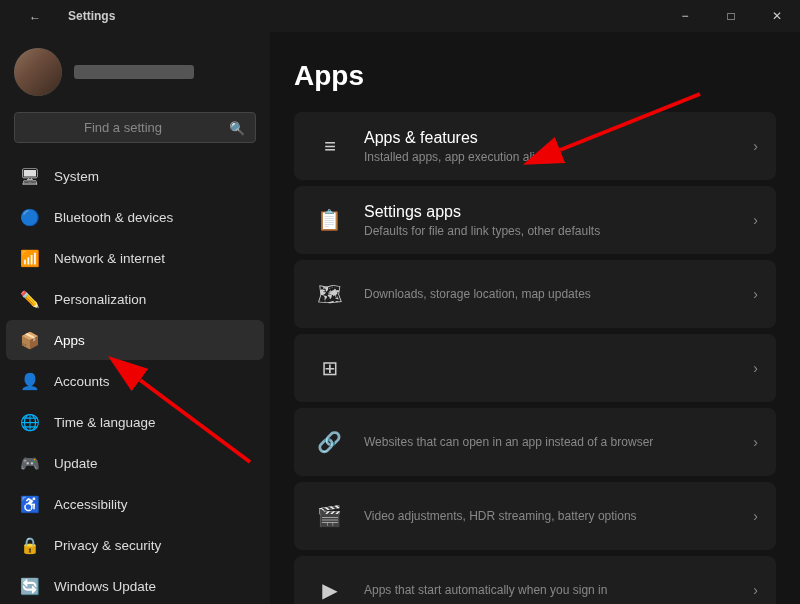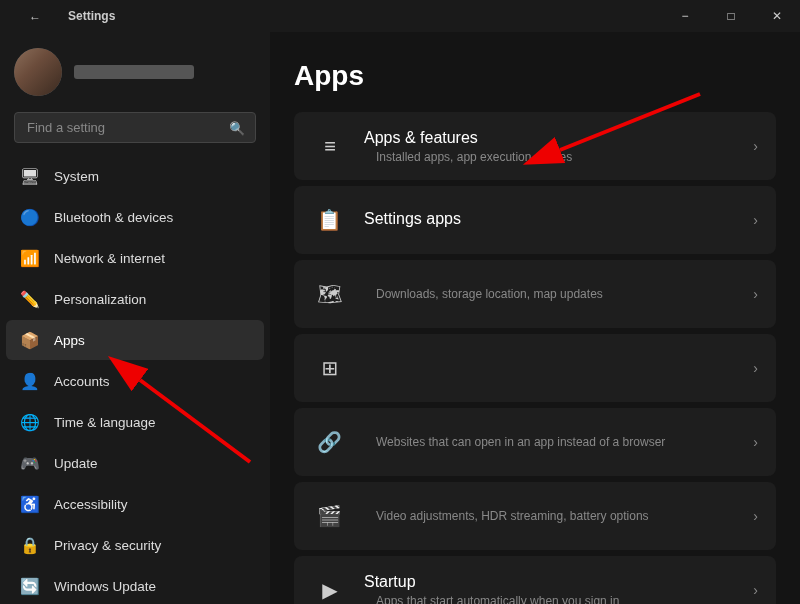--- a/index.html
+++ b/index.html
@@ -99,20 +99,21 @@
     }
     .search-input {
       width: 100%;
       background: #2d2d2d;
       border: 1px solid #444;
       border-radius: 4px;
       padding: 7px 36px 7px 12px;
       color: #ccc;
       font-size: 13px;
       outline: none;
+      text-align: center;
     }
     .search-input::placeholder { color: #888; }
     .search-icon-wrap {
       position: absolute;
       right: 10px;
       top: 50%;
       transform: translateY(-50%);
       color: #888;
       font-size: 13px;
     }
@@ -190,21 +191,20 @@
     .card-text {}
     .card-title {
       font-size: 16px;
       font-weight: 500;
       color: #fff;
       margin-bottom: 3px;
     }
     .card-subtitle {
       font-size: 12px;
       color: #888;
-      margin-left: 12px;
     }
     .chevron {
       color: #888;
       font-size: 14px;
     }
 
     
     .annotations {
       position: absolute;
       top: 32px;
@@ -304,20 +304,21 @@
               <div class="card-subtitle">Installed apps, app execution aliases</div>
             </div>
           </div>
           <span class="chevron">›</span>
         </div>
         <div class="settings-card">
           <div class="settings-card-left">
             <div class="card-icon">📋</div>
             <div class="card-text">
               <div class="card-title">Settings apps</div>
+              <div class="card-subtitle">Defaults for file and link types, other defaults</div>
             </div>
           </div>
           <span class="chevron">›</span>
         </div>
         <div class="settings-card">
           <div class="settings-card-left">
             <div class="card-icon">🗺</div>
             <div class="card-text">
               <div class="card-subtitle">Downloads, storage location, map updates</div>
             </div>
@@ -345,21 +346,20 @@
             <div class="card-text">
               <div class="card-subtitle">Video adjustments, HDR streaming, battery options</div>
             </div>
           </div>
           <span class="chevron">›</span>
         </div>
         <div class="settings-card">
           <div class="settings-card-left">
             <div class="card-icon">▶</div>
             <div class="card-text">
-              <div class="card-title">Startup</div>
               <div class="card-subtitle">Apps that start automatically when you sign in</div>
             </div>
           </div>
           <span class="chevron">›</span>
         </div>
       </div>
   </div>
 
 </div>
 

